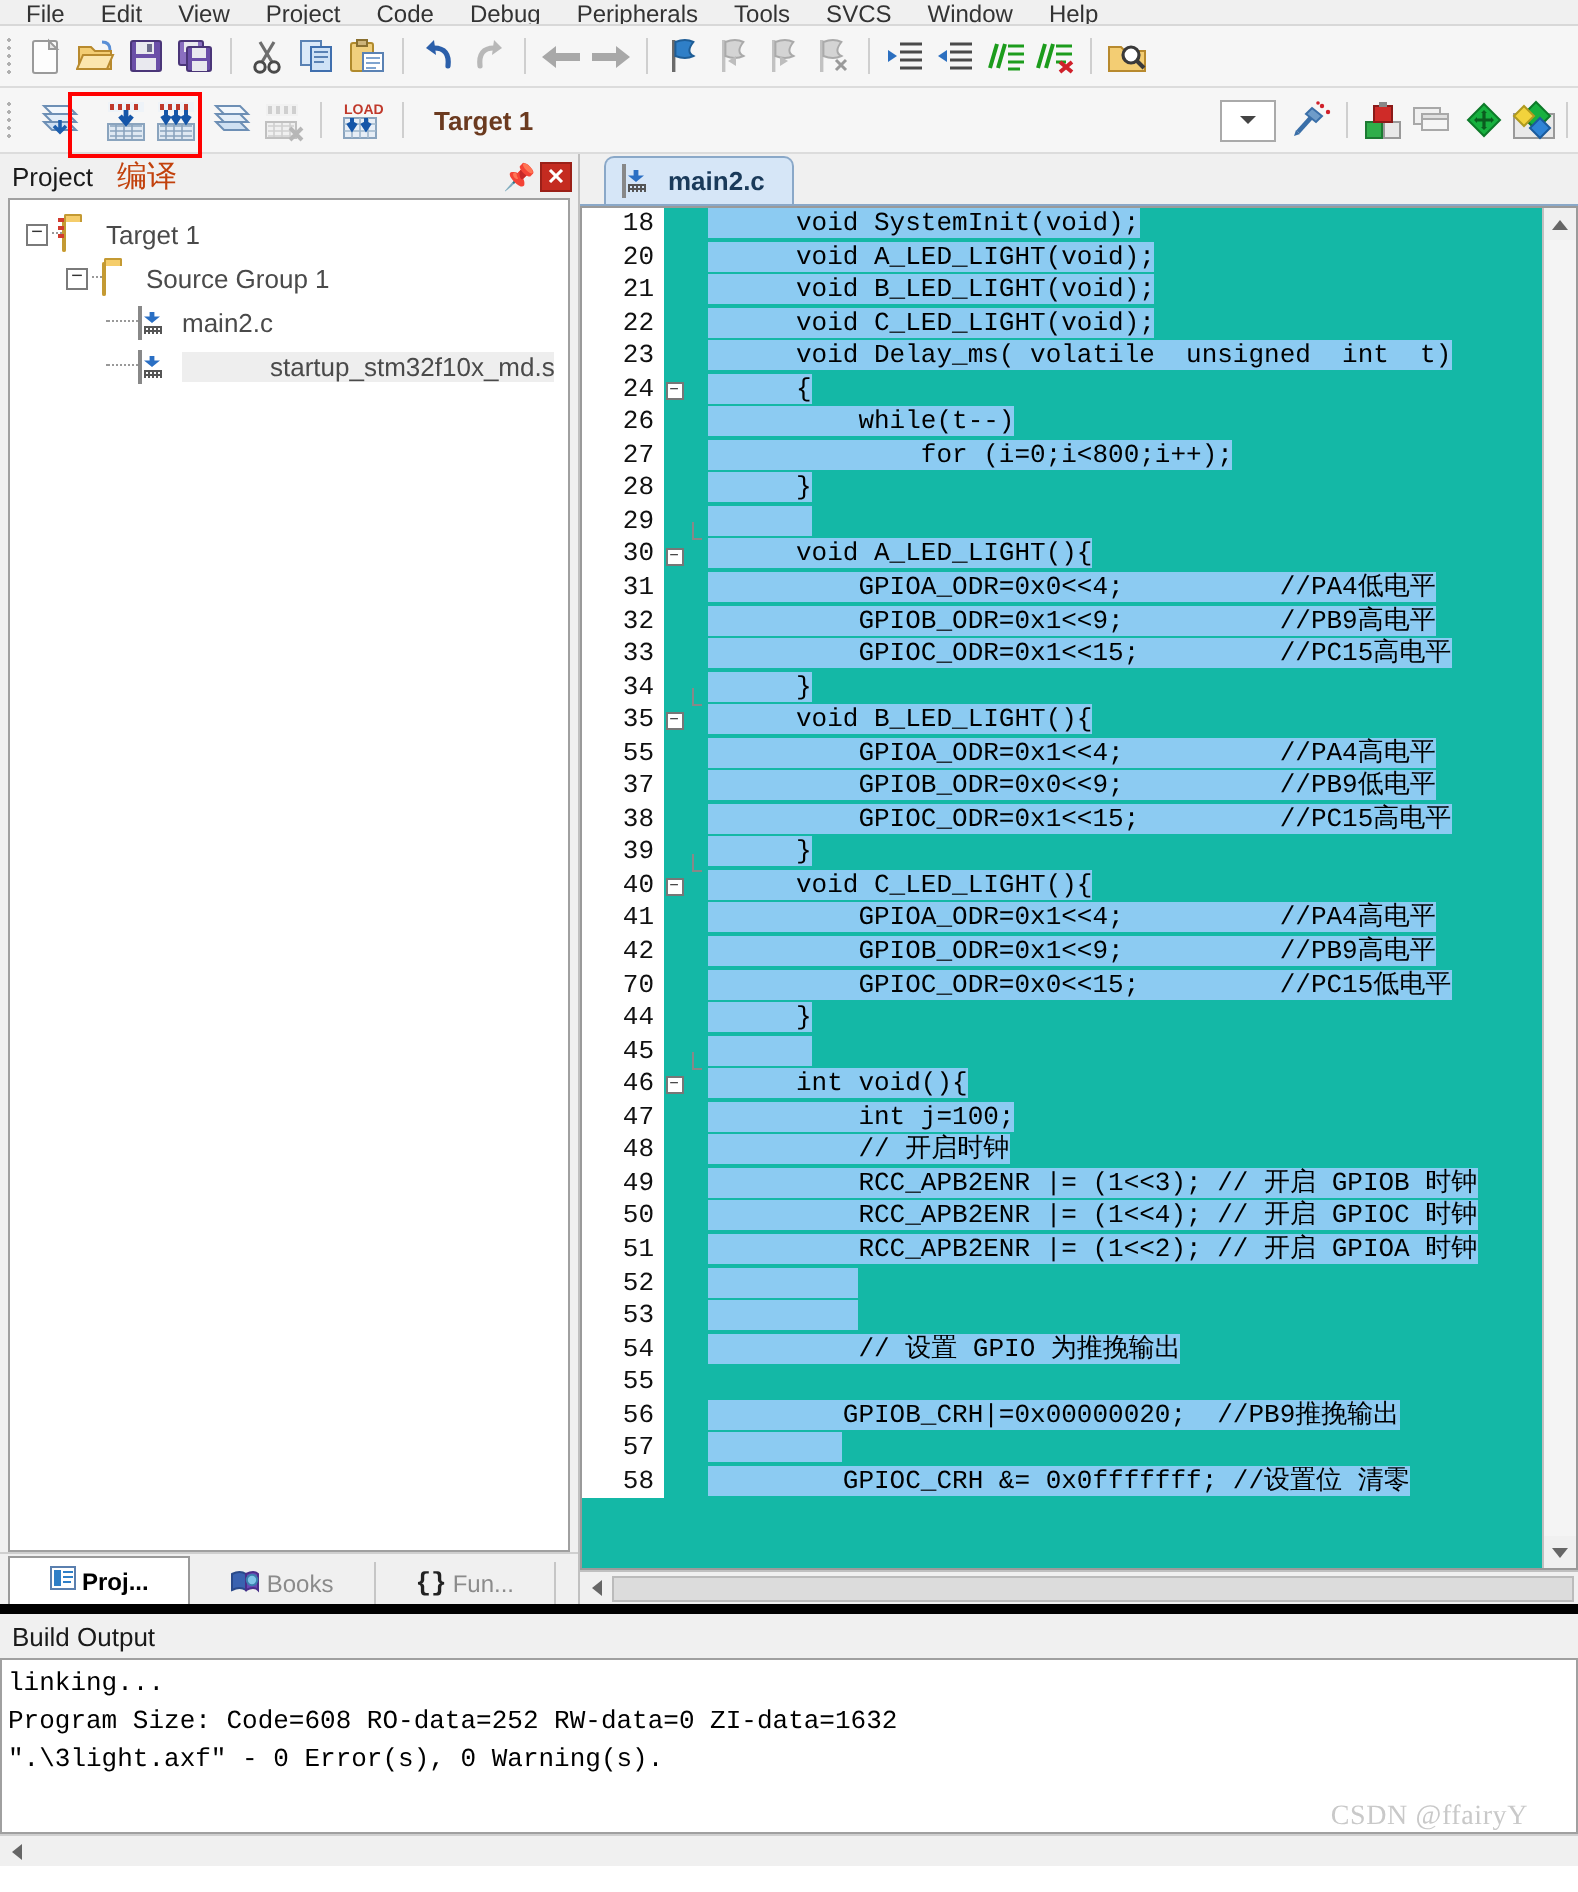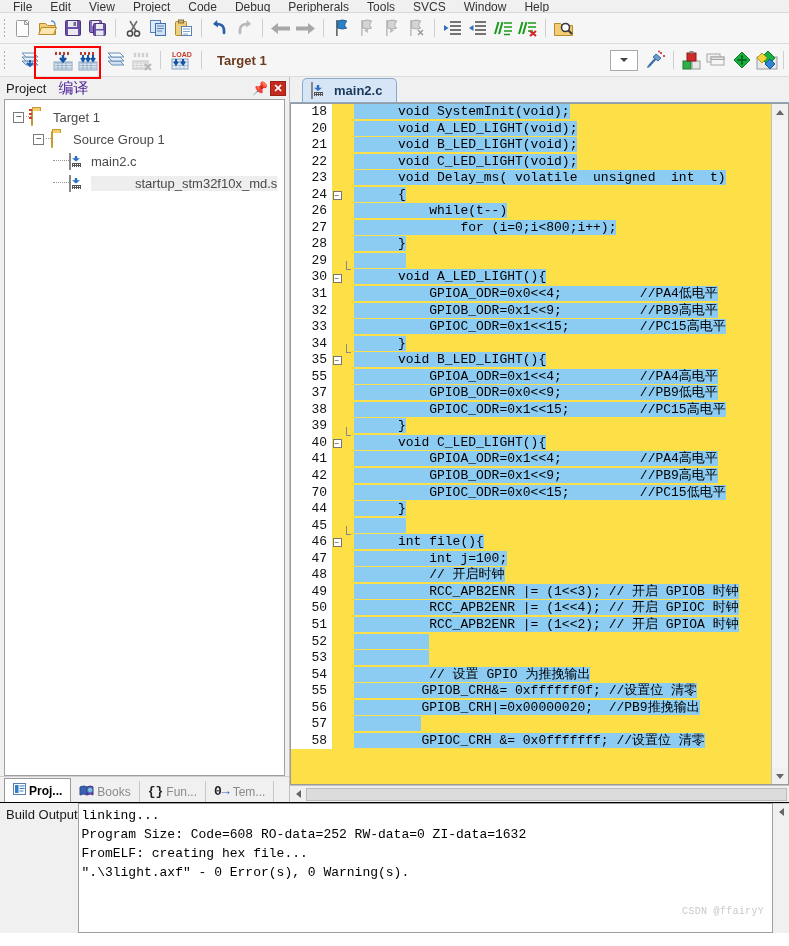--- a/index.html
+++ b/index.html
@@ -80,21 +80,21 @@
     width: 290px; background: #f0f0f0;
     display: flex; flex-direction: column;
     border-right: 1px solid #c0c0c0;
     box-sizing: border-box;
   }
   .proj-title {
     height: 22px; display: flex; align-items: center;
     padding: 0 3px 0 6px; font-size: 13px; color: #1a1a1a;
     background: #f0f0f0;
   }
-  .proj-annot { color: #4c1d95; font-size: 15px; margin-left: 12px; font-weight: 500;}
+  .proj-annot { color: #c2410c; font-size: 15px; margin-left: 12px; font-weight: 500;}
   .proj-spacer { flex: 1; }
   .pin {
     width: 14px; height: 16px; display:flex;align-items:center;justify-content:center;
     font-size: 13px; color: #333;
   }
   .closebtn {
     width: 16px; height: 15px; background: #c42b20; color: #fff;
     display: flex; align-items: center; justify-content: center;
     font-size: 11px; font-weight: bold; border: 1px solid #9b2018;
     margin-left: 3px; box-sizing: border-box;
@@ -144,21 +144,21 @@
     background: repeating-linear-gradient(90deg,#555 0 1px, transparent 1px 2px),
                 repeating-linear-gradient(#555 0 1px, transparent 1px 2px);
   }
 
   .projtabs {
     height: 26px; display: flex; align-items: flex-end;
     padding-left: 4px; background: #f0f0f0; border-top: 1px solid #cfcfcf;
     box-sizing: border-box;
   }
   .ptab {
-    display: flex; align-items: center; height: 21px; padding: 0 8px;
+    display: flex; align-items: center; height: 21px; padding: 0 20px;
     font-size: 12px; color: #8b8b8b; border-right: 1px solid #c6c6c6;
     white-space: nowrap;
   }
   .ptab.active {
     color: #000; font-weight: bold; background: #fff;
     border: 1px solid #9a9a9a; border-bottom: none; height: 23px;
     border-right: 1px solid #9a9a9a;
   }
   .ptab .tico { margin-right: 3px; display:inline-block; }
 
@@ -174,21 +174,21 @@
     height: 23px; padding: 0 14px 0 8px;
     background: #d6e6f7; border: 1px solid #8aa8c8; border-bottom: none;
     border-radius: 5px 5px 0 0;
     font-size: 13px; font-weight: bold; color: #1a3a5a;
   }
   .edwrap { flex: 1; display: flex; background: #fff; border: 1px solid #9a9a9a; margin:0 0 0 0; min-height:0; overflow:hidden; position:relative;}
   .code {
     flex: 1; overflow: hidden; position: relative;
     font-family: "Liberation Mono", monospace;
     font-size: 13px; line-height: 16.55px;
-    background: #fde047;
+    background: #14b8a6;
   }
   .cline { display: flex; height: 16.55px; white-space: pre; align-items: center;}
   .lnum {
     width: 36px; text-align: right; padding-right: 5px;
     color: #111; flex: 0 0 auto; background: #fff;
     font-family: "Liberation Mono", monospace;
   }
   .fold {
     width: 10px; flex: 0 0 auto; position: relative; text-align:center;
     color:#555; font-size: 11px; line-height:16px;
@@ -224,41 +224,41 @@
   .arrL{width:0;height:0;border-top:4px solid transparent;border-bottom:4px solid transparent;border-right:5px solid #666;}
   .hscroll {
     height: 16px; background: #f0f0f0; border-top: 1px solid #c0c0c0;
     display:flex; align-items:center;
   }
   .hs-arrow{width:16px;display:flex;align-items:center;justify-content:center;}
   .hs-thumb{height:13px;background:#dcdcdc;border:1px solid #bbb;box-sizing:border-box;}
 
   
   .buildpanel {
-    height: 131px; background: #f0f0f0; display: flex; flex-direction: row;
-    border-top: 1px solid #000000; box-sizing: border-box; position: relative;
+    height: 131px; background: #f0f0f0; display: flex; flex-direction: column;
+    border-top: 5px solid #000000; box-sizing: border-box; position: relative;
   }
   .build-title {
     height: 22px; display: flex; align-items: center; padding-left: 6px;
     font-size: 13px; color: #1a1a1a;
   }
   .build-body {
     flex: 1; background: #fff; border: 1px solid #a0a0a0;
     font-family: "Liberation Mono", monospace; font-size: 13px;
     line-height: 19px; padding: 2px 0 0 3px; overflow: hidden;
     box-sizing: border-box; position: relative;
   }
   .bline { white-space: pre; }
   .build-hscroll {
     height: 15px; background: #f0f0f0; display: flex; align-items: center;
     border-top: 1px solid #cfcfcf;
   }
   .watermark {
     position: absolute; right: 25px; bottom: 16px;
-    color: #c9c9c9; font-size: 10px; font-family: Liberation Mono, monospace;
+    color: #c9c9c9; font-size: 14px; font-family: Liberation Serif, serif;
     letter-spacing: .3px;
   }
 </style>
 </head>
 <body>
 
 <div id="app">
 
   <div class="menubar" id="menubar">
       <span class="mi">File</span>
@@ -650,30 +650,30 @@
             <div class="cline"><span class="lnum">55</span><span class="fold"></span><span class="gut bar"></span><span class="ctxt"><span class="sel">    GPIOA_ODR=0x1&lt;&lt;4;          //PA4高电平</span></span></div>
             <div class="cline"><span class="lnum">37</span><span class="fold"></span><span class="gut bar"></span><span class="ctxt"><span class="sel">    GPIOB_ODR=0x0&lt;&lt;9;          //PB9低电平</span></span></div>
             <div class="cline"><span class="lnum">38</span><span class="fold"></span><span class="gut bar"></span><span class="ctxt"><span class="sel">    GPIOC_ODR=0x1&lt;&lt;15;         //PC15高电平</span></span></div>
             <div class="cline"><span class="lnum">39</span><span class="fold"></span><span class="gut barend"></span><span class="ctxt"><span class="sel">}</span></span></div>
             <div class="cline"><span class="lnum">40</span><span class="fold"><span class="foldbox">−</span></span><span class="gut"></span><span class="ctxt"><span class="sel">void C_LED_LIGHT(){</span></span></div>
             <div class="cline"><span class="lnum">41</span><span class="fold"></span><span class="gut bar"></span><span class="ctxt"><span class="sel">    GPIOA_ODR=0x1&lt;&lt;4;          //PA4高电平</span></span></div>
             <div class="cline"><span class="lnum">42</span><span class="fold"></span><span class="gut bar"></span><span class="ctxt"><span class="sel">    GPIOB_ODR=0x1&lt;&lt;9;          //PB9高电平</span></span></div>
             <div class="cline"><span class="lnum">70</span><span class="fold"></span><span class="gut bar"></span><span class="ctxt"><span class="sel">    GPIOC_ODR=0x0&lt;&lt;15;         //PC15低电平</span></span></div>
             <div class="cline"><span class="lnum">44</span><span class="fold"></span><span class="gut bar"></span><span class="ctxt"><span class="sel">}</span></span></div>
             <div class="cline"><span class="lnum">45</span><span class="fold"></span><span class="gut barend"></span><span class="ctxt"><span class="sel"> </span></span></div>
-            <div class="cline"><span class="lnum">46</span><span class="fold"><span class="foldbox">−</span></span><span class="gut"></span><span class="ctxt"><span class="sel">int file(){</span></span></div>
+            <div class="cline"><span class="lnum">46</span><span class="fold"><span class="foldbox">−</span></span><span class="gut"></span><span class="ctxt"><span class="sel">int void(){</span></span></div>
             <div class="cline"><span class="lnum">47</span><span class="fold"></span><span class="gut bar"></span><span class="ctxt"><span class="sel">    int j=100;</span></span></div>
             <div class="cline"><span class="lnum">48</span><span class="fold"></span><span class="gut bar"></span><span class="ctxt"><span class="sel">    // 开启时钟</span></span></div>
             <div class="cline"><span class="lnum">49</span><span class="fold"></span><span class="gut bar"></span><span class="ctxt"><span class="sel">    RCC_APB2ENR |= (1&lt;&lt;3); // 开启 GPIOB 时钟</span></span></div>
             <div class="cline"><span class="lnum">50</span><span class="fold"></span><span class="gut bar"></span><span class="ctxt"><span class="sel">    RCC_APB2ENR |= (1&lt;&lt;4); // 开启 GPIOC 时钟</span></span></div>
             <div class="cline"><span class="lnum">51</span><span class="fold"></span><span class="gut bar"></span><span class="ctxt"><span class="sel">    RCC_APB2ENR |= (1&lt;&lt;2); // 开启 GPIOA 时钟</span></span></div>
             <div class="cline"><span class="lnum">52</span><span class="fold"></span><span class="gut bar"></span><span class="ctxt"><span class="sel">    </span></span></div>
             <div class="cline"><span class="lnum">53</span><span class="fold"></span><span class="gut bar"></span><span class="ctxt"><span class="sel">    </span></span></div>
             <div class="cline"><span class="lnum">54</span><span class="fold"></span><span class="gut bar"></span><span class="ctxt"><span class="sel">    // 设置 GPIO 为推挽输出</span></span></div>
-            <div class="cline"><span class="lnum">55</span><span class="fold"></span><span class="gut bar"></span><span class="ctxt"><span class="sel">   GPIOB_CRH&amp;= 0xffffff0f; //设置位 清零</span></span></div>
+            <div class="cline"><span class="lnum">55</span><span class="fold"></span><span class="gut bar"></span></div>
             <div class="cline"><span class="lnum">56</span><span class="fold"></span><span class="gut bar"></span><span class="ctxt"><span class="sel">   GPIOB_CRH|=0x00000020;  //PB9推挽输出</span></span></div>
             <div class="cline"><span class="lnum">57</span><span class="fold"></span><span class="gut bar"></span><span class="ctxt"><span class="sel">   </span></span></div>
             <div class="cline"><span class="lnum">58</span><span class="fold"></span><span class="gut bar"></span><span class="ctxt"><span class="sel">   GPIOC_CRH &amp;= 0x0fffffff; //设置位 清零</span></span></div>
           </div>
         <div class="vscroll">
           <div class="vs-arrow">
               <span class="arrU"></span>
             </div>
           <div class="vs-track"></div>
           <div class="vs-arrow">
@@ -689,21 +689,20 @@
         <div class="hs-thumb" style="flex:1;margin-right:2px"></div>
       </div>
     </div>
   </div>
 
   <div class="buildpanel">
     <div class="build-title">Build Output</div>
     <div class="build-body" id="buildbody">
         <div class="bline">linking...</div>
         <div class="bline">Program Size: Code=608 RO-data=252 RW-data=0 ZI-data=1632</div>
-        <div class="bline">FromELF: creating hex file...</div>
         <div class="bline">".\3light.axf" - 0 Error(s), 0 Warning(s).</div>
       </div>
     <div class="build-hscroll">
       <div class="hs-arrow">
           <span class="arrL"></span>
         </div>
     </div>
     <div class="watermark">CSDN @ffairyY</div>
   </div>
 </div>

